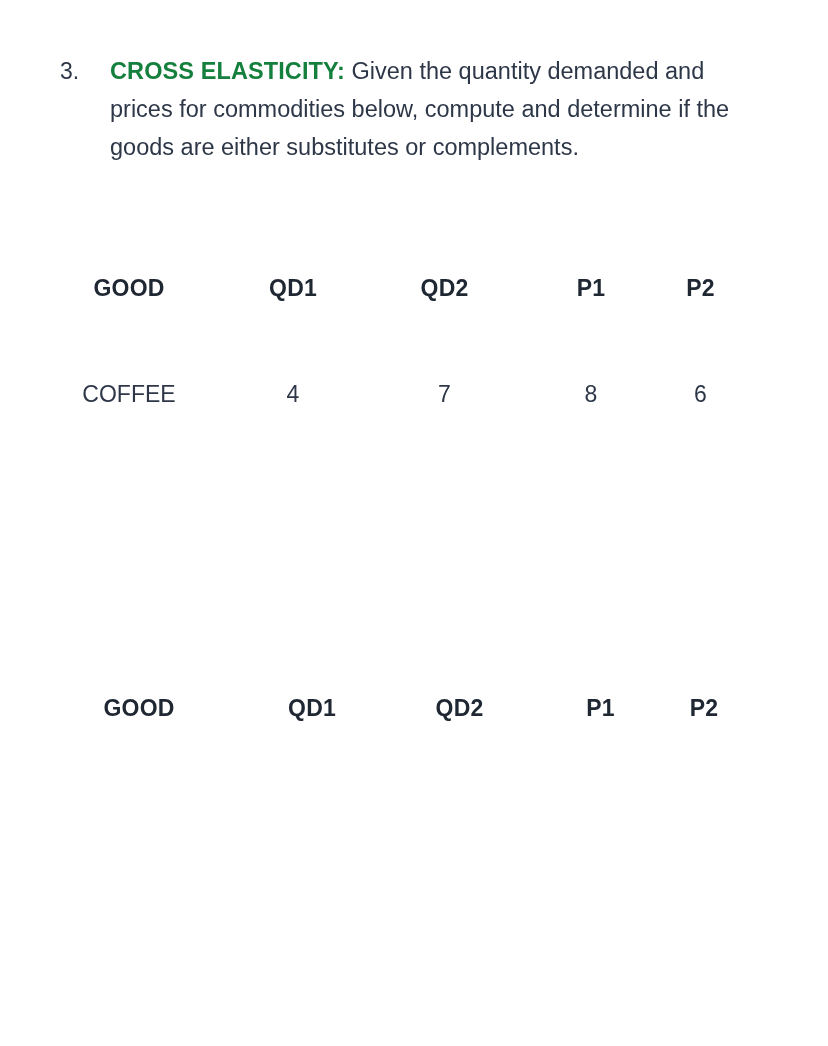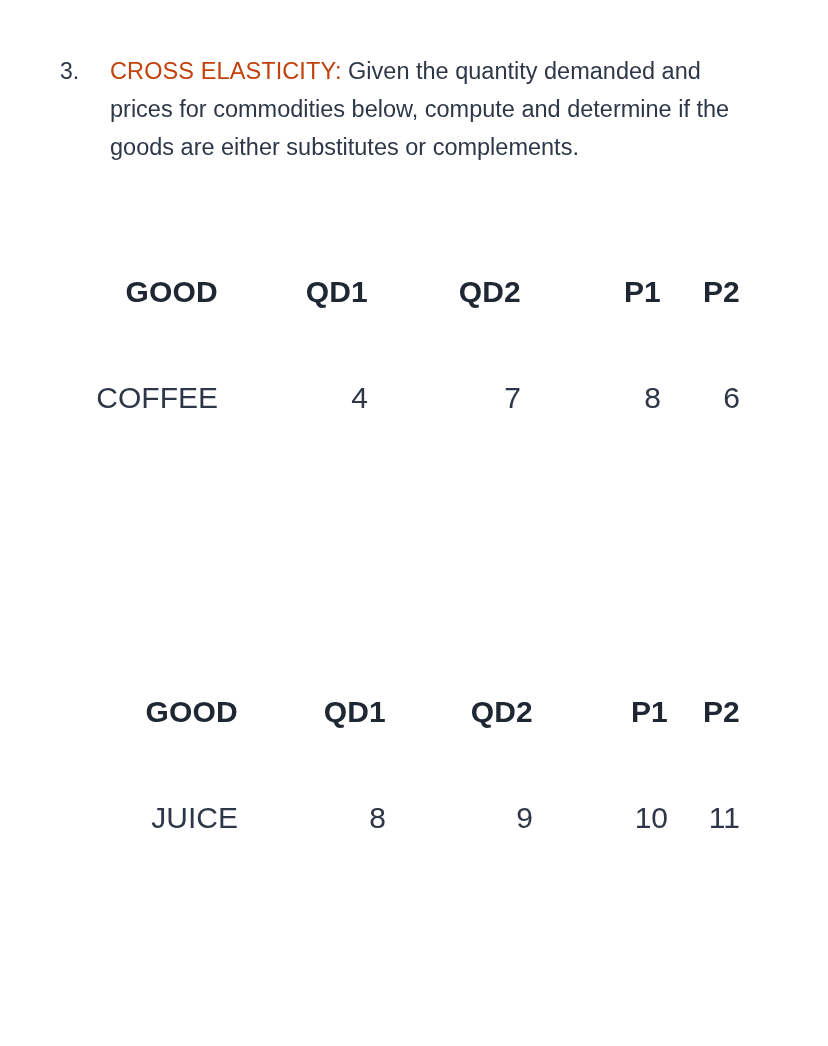--- a/index.html
+++ b/index.html
@@ -44,38 +44,38 @@
   }
   .question-body {
     flex: 1 1 auto;
     font-size: 23.5px;
     line-height: 38px;
     color: #2d3748;
     font-weight: 400;
     max-width: 640px;
   }
   .question-label {
-    font-weight: 400;
-    color: #c2410c;
+    font-weight: 700;
+    color: #15803d;
     letter-spacing: 0.1px;
   }
 
   
   .data-table {
     position: absolute;
     border-collapse: collapse;
     table-layout: fixed;
   }
   .data-table td,
   .data-table th {
     padding: 0;
     margin: 0;
-    text-align: right;
+    text-align: center;
     vertical-align: top;
-    font-size: 30px;
+    font-size: 23px;
     color: #2d3748;
     font-weight: 400;
     white-space: nowrap;
   }
   .data-table th {
     font-weight: 700;
     color: #1f2733;
     letter-spacing: 0.2px;
   }
   .data-table tr.header-row th {
@@ -163,23 +163,16 @@
     <thead>
       <tr class="header-row">
         <th>GOOD</th>
         <th>QD1</th>
         <th>QD2</th>
         <th>P1</th>
         <th>P2</th>
       </tr>
     </thead>
     <tbody>
-      <tr class="data-row">
-        <td>JUICE</td>
-        <td>8</td>
-        <td>9</td>
-        <td>10</td>
-        <td>11</td>
-      </tr>
     </tbody>
   </table>
 
 </div>
 
 </body></html>

